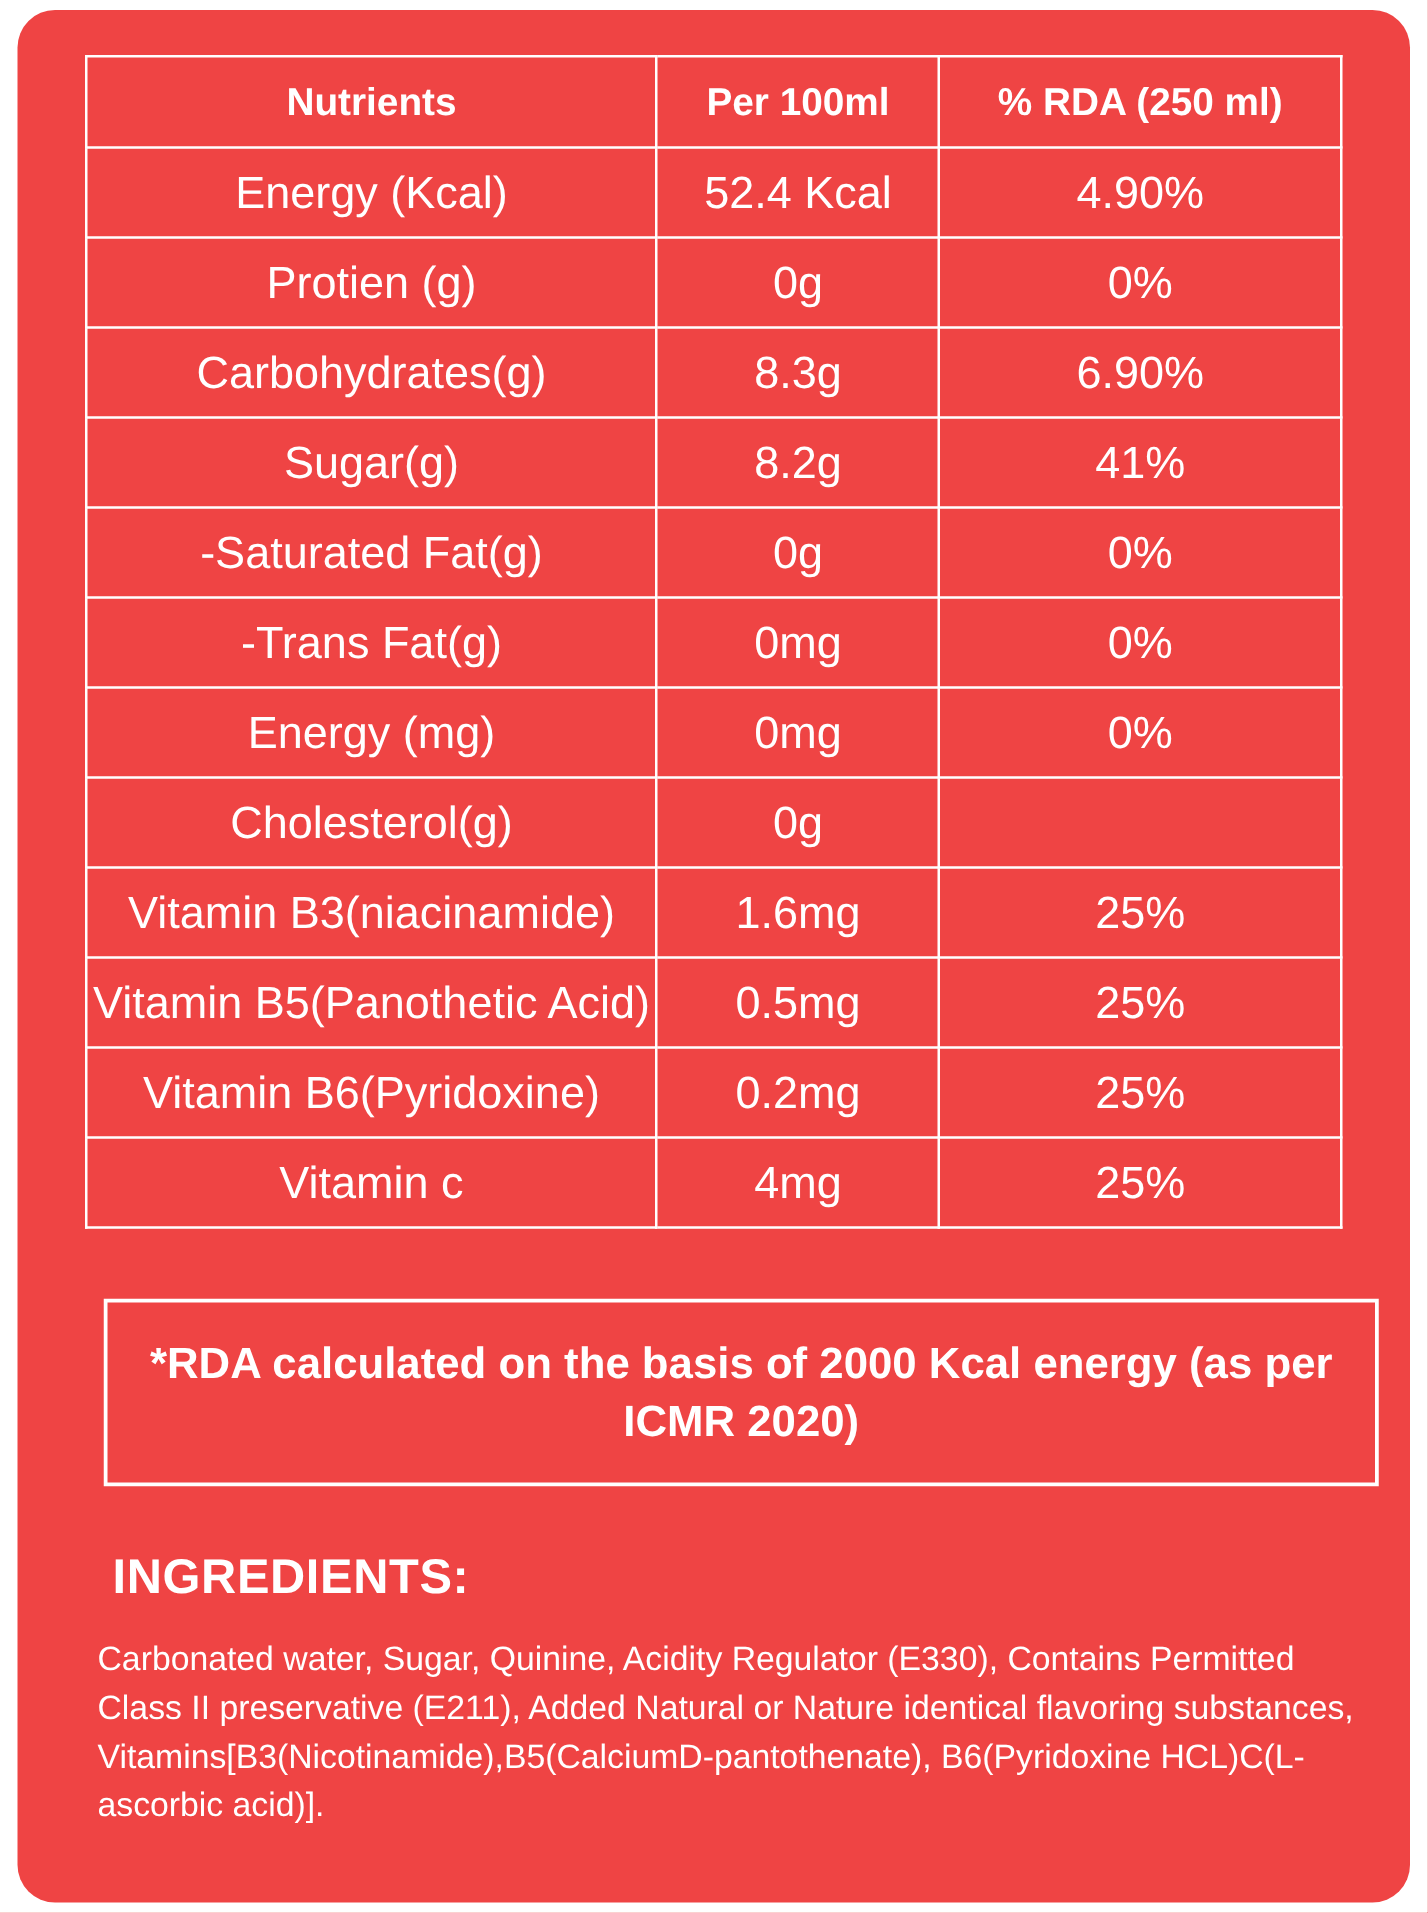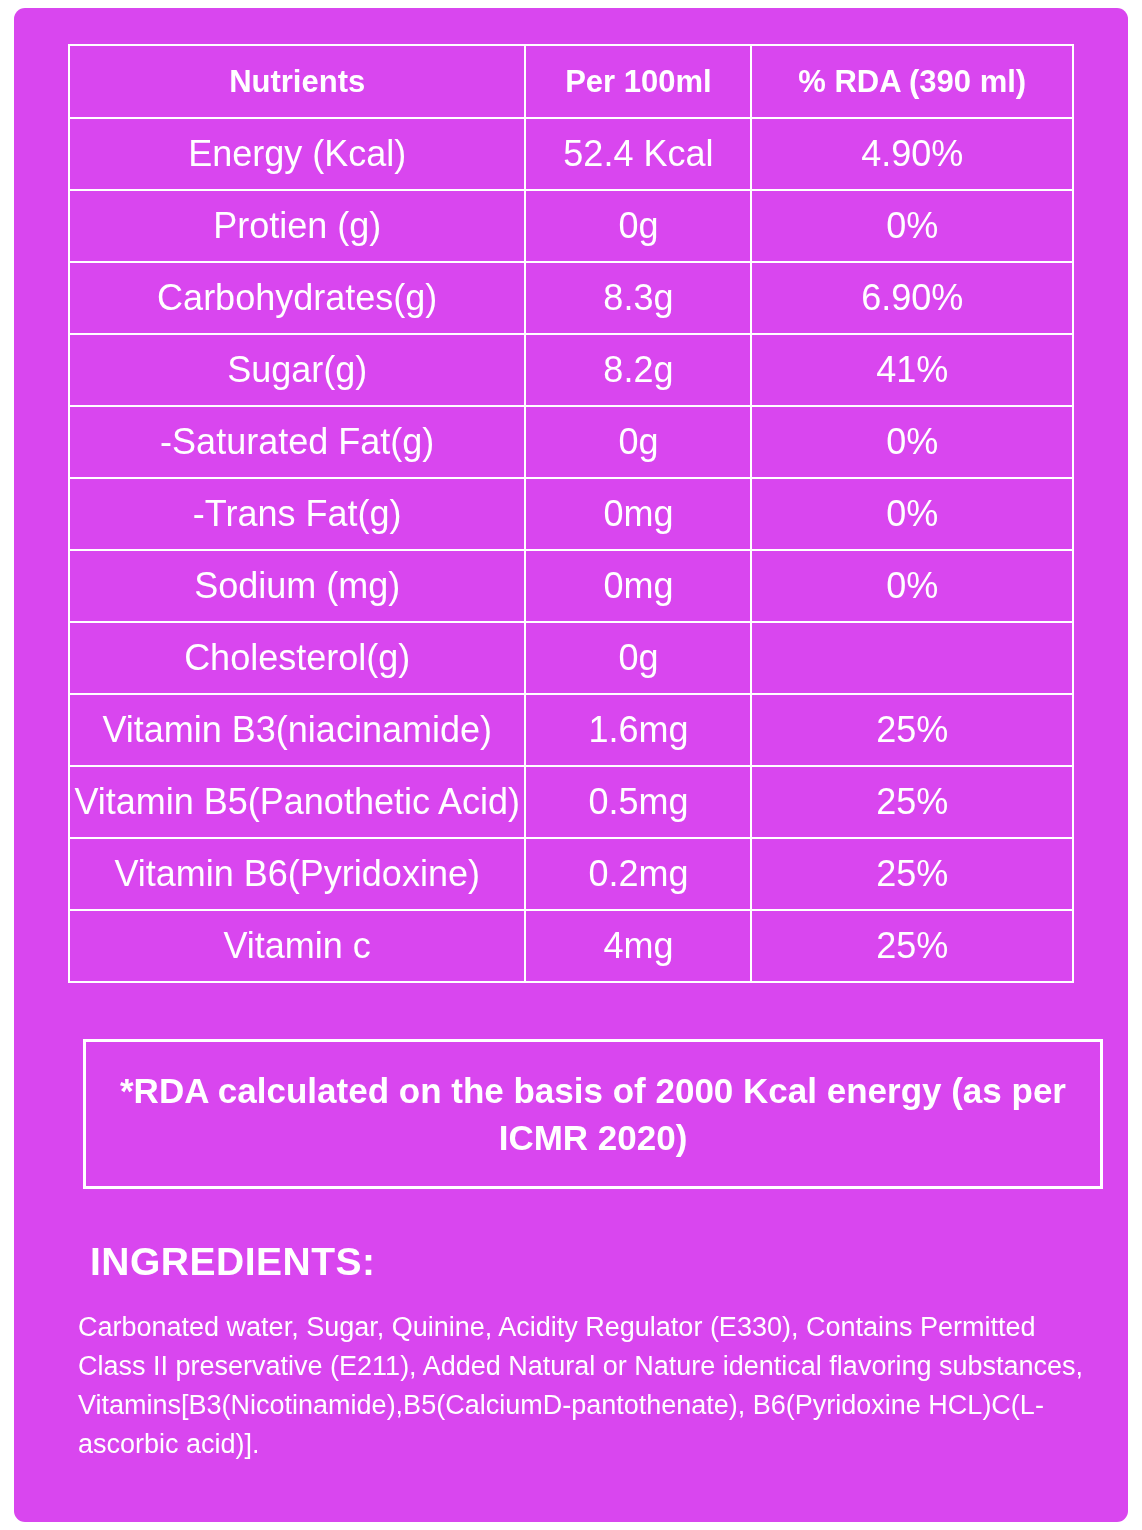--- a/index.html
+++ b/index.html
@@ -12,22 +12,22 @@
     height: 1530px;
     font-family: "Liberation Sans", sans-serif;
     overflow: hidden;
   }
   .label-card {
     position: absolute;
     left: 14px;
     top: 8px;
     width: 1114px;
     height: 1514px;
-    background: #d946ef;
-    border-radius: 11px;
+    background: #ef4444;
+    border-radius: 30px;
     box-sizing: border-box;
   }
   .nutrition-table {
     position: absolute;
     left: 54px;
     top: 36px;
     width: 1006px;
     border-collapse: collapse;
     table-layout: fixed;
   }
@@ -102,21 +102,21 @@
   <table class="nutrition-table">
     <colgroup>
       <col class="col-nutrient">
       <col class="col-per">
       <col class="col-rda">
     </colgroup>
     <thead>
       <tr>
         <th>Nutrients</th>
         <th>Per 100ml</th>
-        <th>% RDA (390 ml)</th>
+        <th>% RDA (250 ml)</th>
       </tr>
     </thead>
     <tbody>
       <tr>
         <td>Energy (Kcal)</td>
         <td>52.4 Kcal</td>
         <td>4.90%</td>
       </tr>
       <tr>
         <td>Protien (g)</td>
@@ -137,21 +137,21 @@
         <td>-Saturated Fat(g)</td>
         <td>0g</td>
         <td>0%</td>
       </tr>
       <tr>
         <td>-Trans Fat(g)</td>
         <td>0mg</td>
         <td>0%</td>
       </tr>
       <tr>
-        <td>Sodium (mg)</td>
+        <td>Energy (mg)</td>
         <td>0mg</td>
         <td>0%</td>
       </tr>
       <tr>
         <td>Cholesterol(g)</td>
         <td>0g</td>
         <td></td>
       </tr>
       <tr>
         <td>Vitamin B3(niacinamide)</td>

